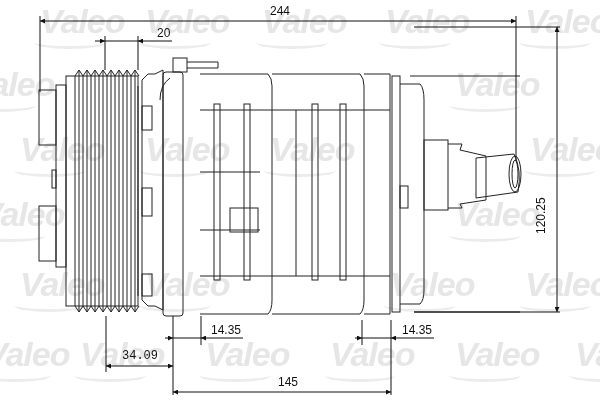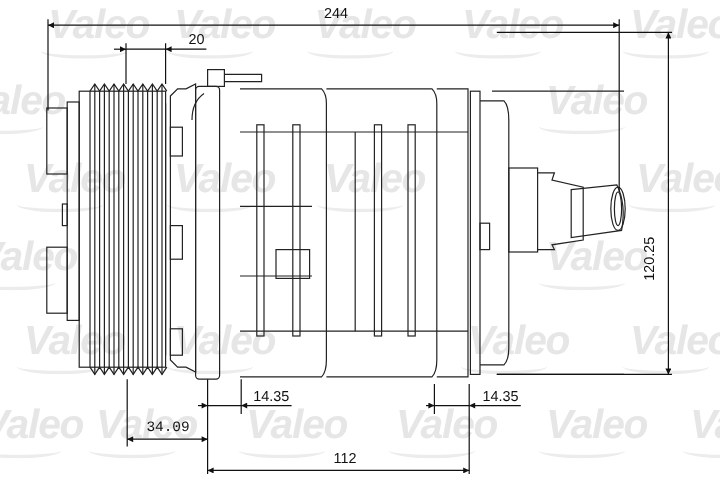--- a/index.html
+++ b/index.html
@@ -159,14 +159,14 @@
       <line x1="173" y1="392" x2="391" y2="392" marker-start="url(#arr)" marker-end="url(#arr)"></line>
     </g>
   </svg>
 
   <span class="dim" style="left:270px; top:5px;">244</span>
   <span class="dim" style="left:157px; top:27px;">20</span>
   <span class="dim dim-v" style="left:535px; top:234px;">120.25</span>
   <span class="dim" style="left:211px; top:324px;">14.35</span>
   <span class="dim" style="left:402px; top:324px;">14.35</span>
   <span class="dim" style="left:122px; top:350px;font-family:Liberation Mono, monospace;">34.09</span>
-  <span class="dim" style="left:278px; top:376px;">112</span>
+  <span class="dim" style="left:278px; top:376px;">145</span>
 </div>
 
 </body></html>

